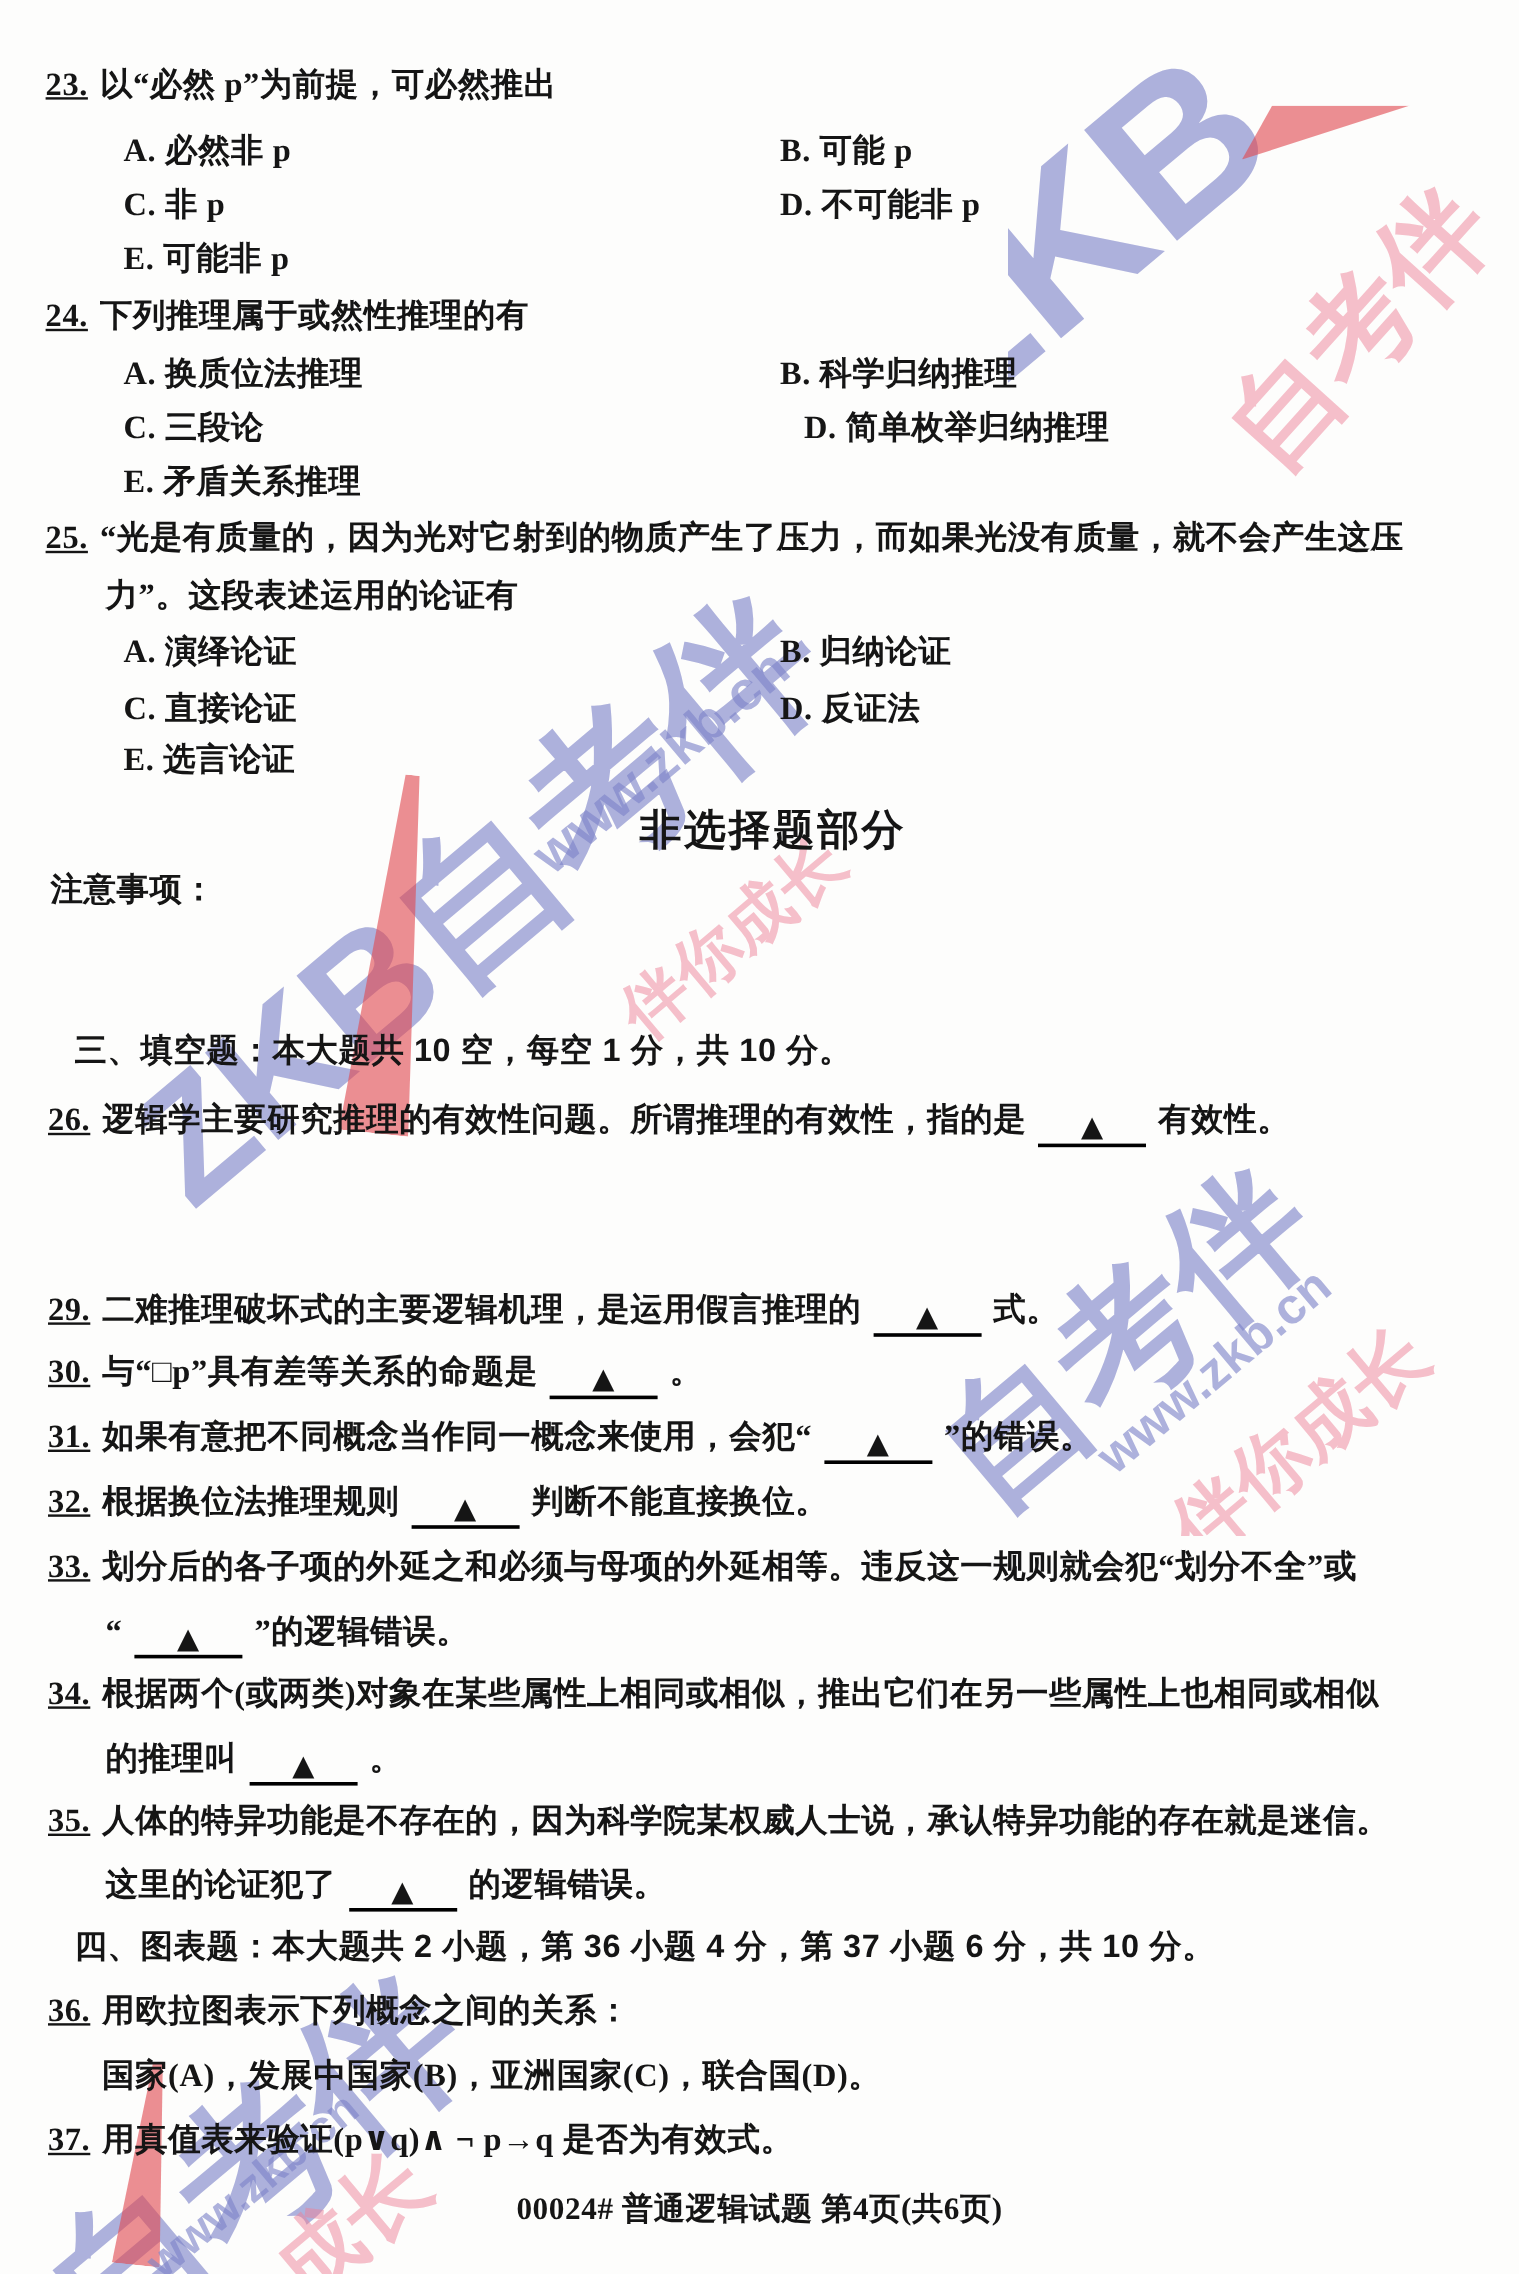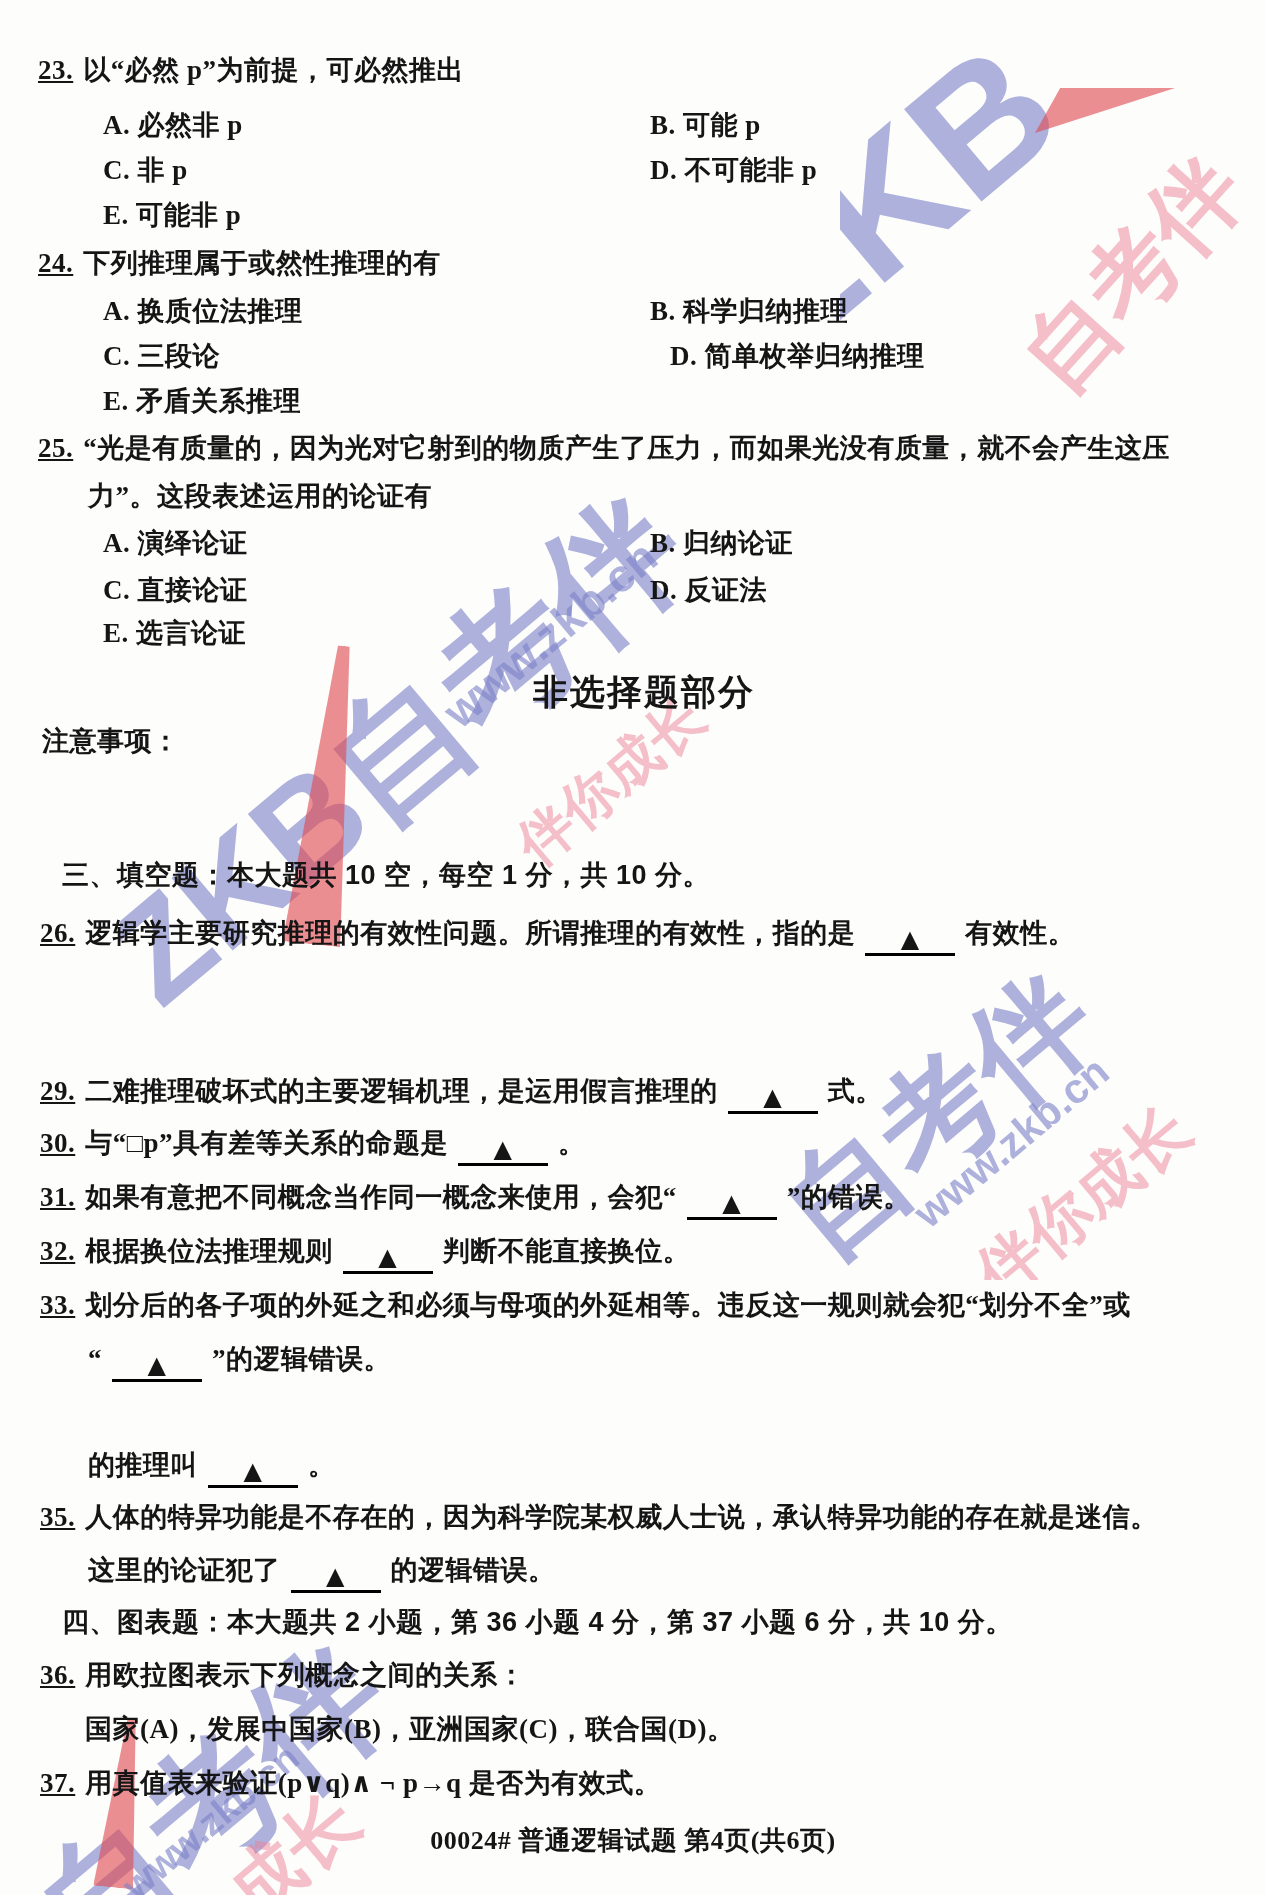--- a/index.html
+++ b/index.html
@@ -130,20 +130,21 @@
 
   <div class="ln" style="left:40px;top:1128px"><span class="qnum">30.</span><span>与“□p”具有差等关系的命题是</span><span class="blank"><span class="tri">▲</span></span><span>。</span></div>
 
   <div class="ln" style="left:40px;top:1182px"><span class="qnum">31.</span><span>如果有意把不同概念当作同一概念来使用，会犯“</span><span class="blank"><span class="tri">▲</span></span><span>”的错误。</span></div>
 
   <div class="ln" style="left:40px;top:1236px"><span class="qnum">32.</span><span>根据换位法推理规则</span><span class="blank"><span class="tri">▲</span></span><span>判断不能直接换位。</span></div>
 
   <div class="ln" style="left:40px;top:1290px"><span class="qnum">33.</span><span>划分后的各子项的外延之和必须与母项的外延相等。违反这一规则就会犯“划分不全”或</span></div>
   <div class="ln" style="left:88px;top:1344px"><span>“</span><span class="blank"><span class="tri">▲</span></span><span>”的逻辑错误。</span></div>
 
+  <div class="ln" style="left:40px;top:1396px"><span class="qnum">34.</span><span>根据两个(或两类)对象在某些属性上相同或相似，推出它们在另一些属性上也相同或相似</span></div>
   <div class="ln" style="left:88px;top:1450px"><span>的推理叫</span><span class="blank"><span class="tri">▲</span></span><span>。</span></div>
 
   <div class="ln" style="left:40px;top:1502px"><span class="qnum">35.</span><span>人体的特异功能是不存在的，因为科学院某权威人士说，承认特异功能的存在就是迷信。</span></div>
   <div class="ln" style="left:88px;top:1555px"><span>这里的论证犯了</span><span class="blank"><span class="tri">▲</span></span><span>的逻辑错误。</span></div>
 
   <div class="ln hei" style="left:40px;top:1607px">四、图表题：本大题共 2 小题，第 36 小题 4 分，第 37 小题 6 分，共 10 分。</div>
 
   <div class="ln" style="left:40px;top:1660px"><span class="qnum">36.</span><span>用欧拉图表示下列概念之间的关系：</span></div>
   <div class="ln" style="left:85px;top:1714px">国家(A)，发展中国家(B)，亚洲国家(C)，联合国(D)。</div>
 

